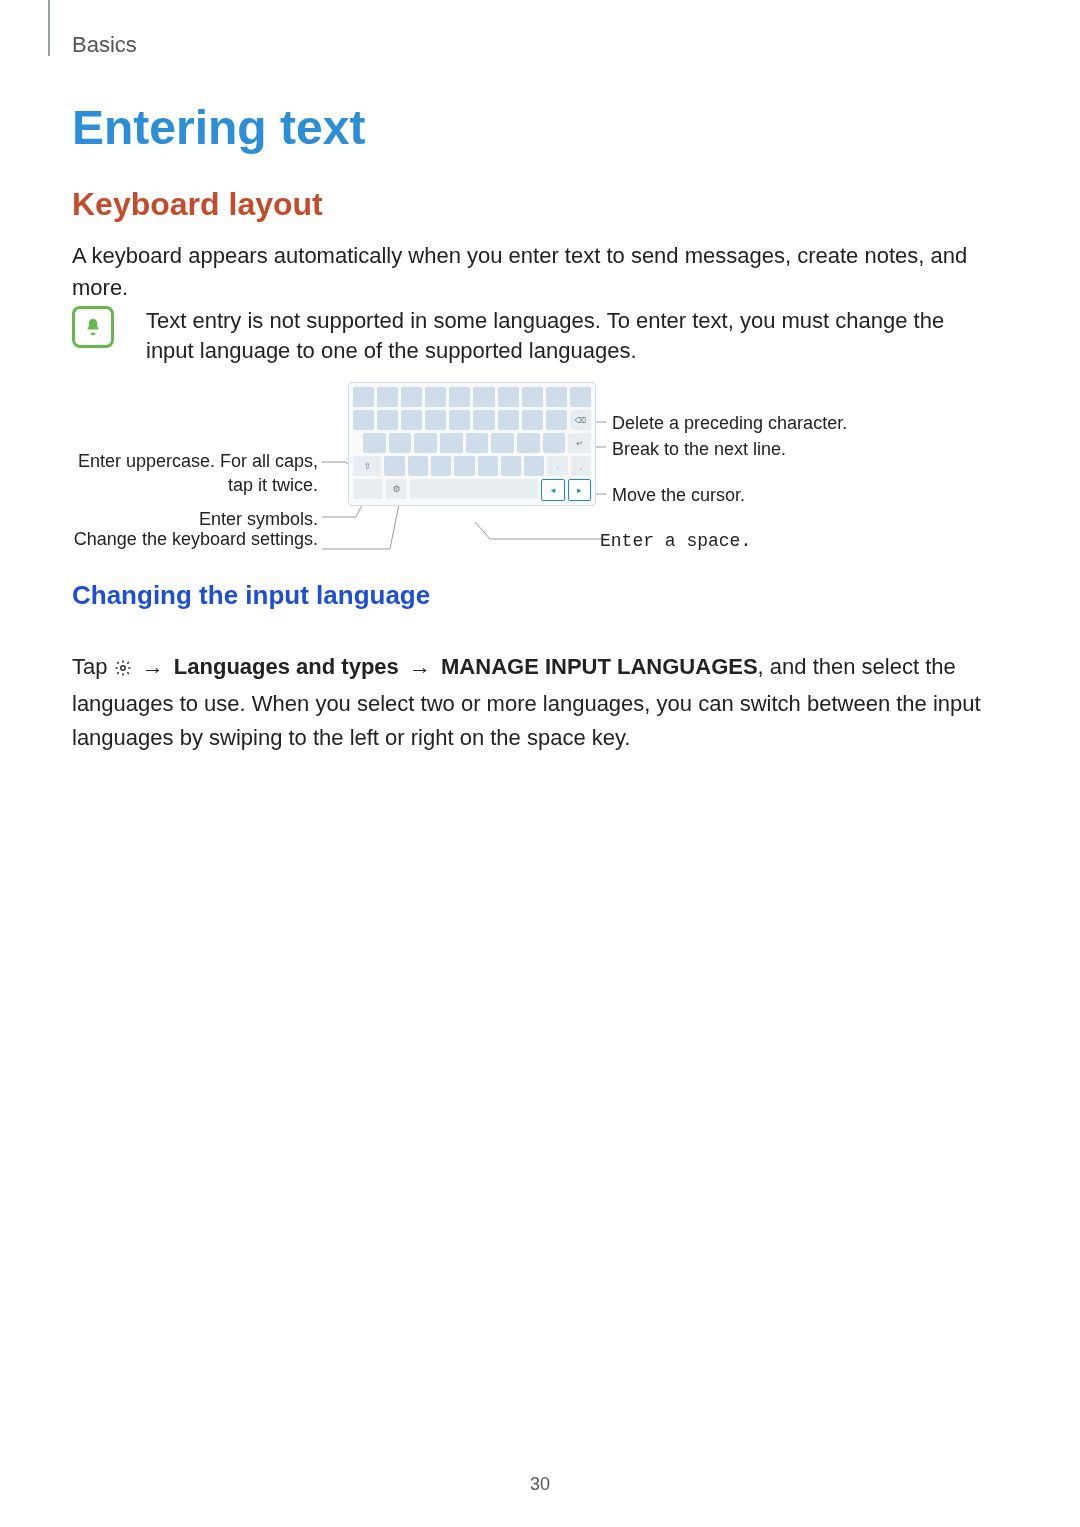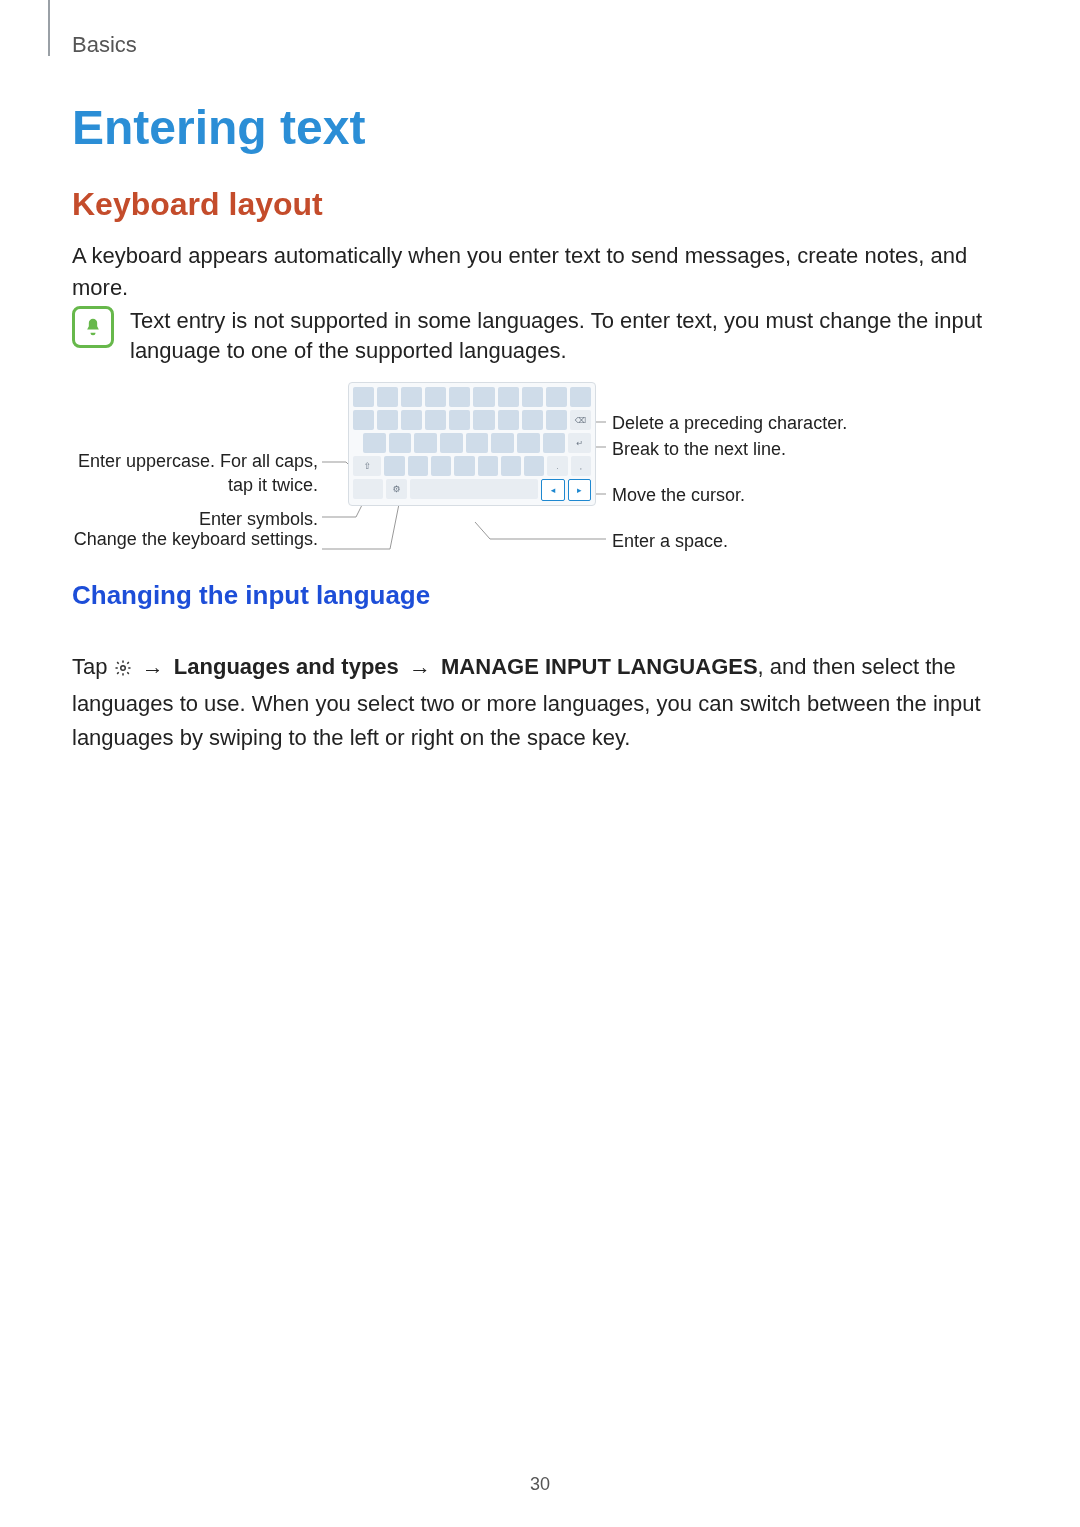--- a/index.html
+++ b/index.html
@@ -52,21 +52,21 @@
     font-size:22px;
     line-height:32px;
     color:#222;
   }
   .note-box{
     position:absolute;
     left:72px;
     top:306px;
     width:920px;
     display:flex;
-    gap:16px;
+    gap:32px;
   }
   .note-icon{
     width:36px;
     height:36px;
     border:3px solid #67b84b;
     border-radius:8px;
     display:flex;
     align-items:center;
     justify-content:center;
     flex:0 0 auto;
@@ -249,21 +249,21 @@
   </div>
 
   <div class="lbl right-align" style="left:0;top:68px;width:248px;">Enter uppercase. For all caps,</div>
   <div class="lbl right-align" style="left:0;top:92px;width:248px;">tap it twice.</div>
   <div class="lbl right-align" style="left:0;top:126px;width:248px;">Enter symbols.</div>
   <div class="lbl right-align" style="left:0;top:146px;width:248px;">Change the keyboard settings.</div>
 
   <div class="lbl" style="left:542px;top:30px;">Delete a preceding character.</div>
   <div class="lbl" style="left:542px;top:56px;">Break to the next line.</div>
   <div class="lbl" style="left:542px;top:102px;">Move the cursor.</div>
-  <div class="lbl" style="left:542px;top:148px;">Enter a space.</div>
+  <div class="lbl" style="left:530px;top:148px;font-family:Liberation Mono, monospace;">Enter a space.</div>
 </div>
 
 <h3 class="sub-title">Changing the input language</h3>
 
 <div class="body-p">
   <span>Tap </span>
   <span class="gear-inline">
     <svg width="18" height="18" viewBox="0 0 24 24" fill="none" stroke="#333" stroke-width="2">
       <circle cx="12" cy="12" r="3"></circle>
       <path d="M12 2v3M12 19v3M4.2 4.2l2.1 2.1M17.7 17.7l2.1 2.1M2 12h3M19 12h3M4.2 19.8l2.1-2.1M17.7 6.3l2.1-2.1"></path>

